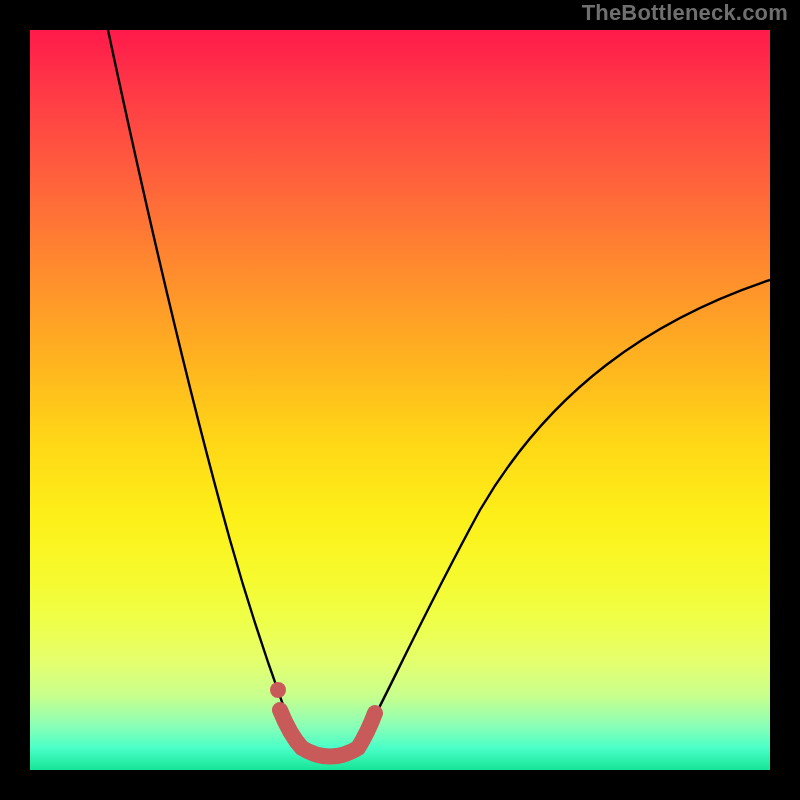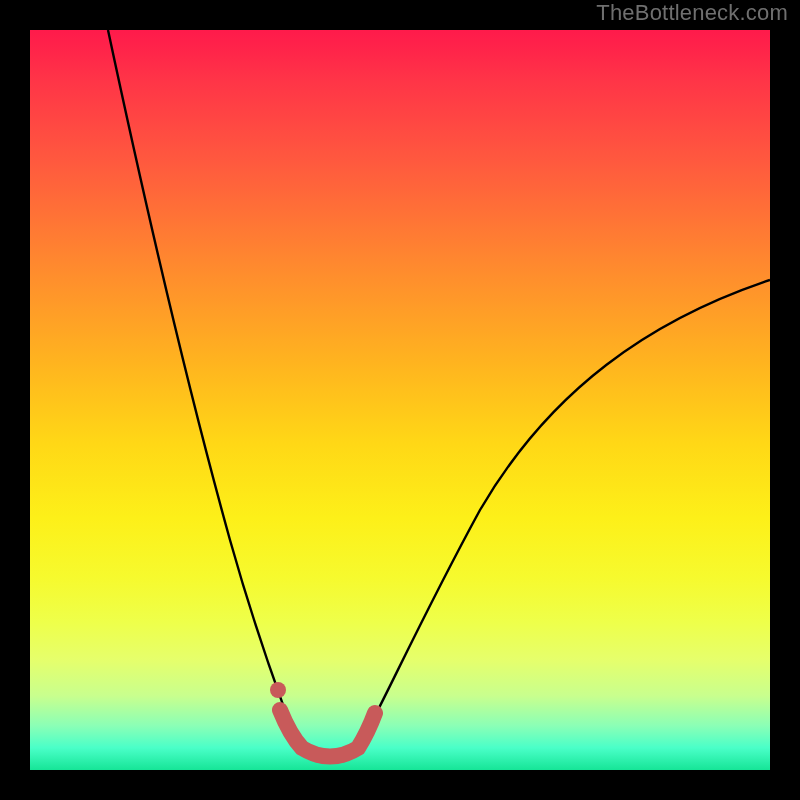--- a/index.html
+++ b/index.html
@@ -41,21 +41,21 @@
       #4affc8 97%,
       #16e597 100%);
   }
   .watermark {
     position: absolute;
     top: 0;
     right: 12px;
     color: #6f6f6f;
     font-size: 22px;
     letter-spacing: 0.2px;
-    font-weight: 400;
+    font-weight: 700;
     user-select: none;
   }
   svg.curves {
     position: absolute;
     left: 0;
     top: 0;
     width: 740px;
     height: 740px;
   }
 </style>

